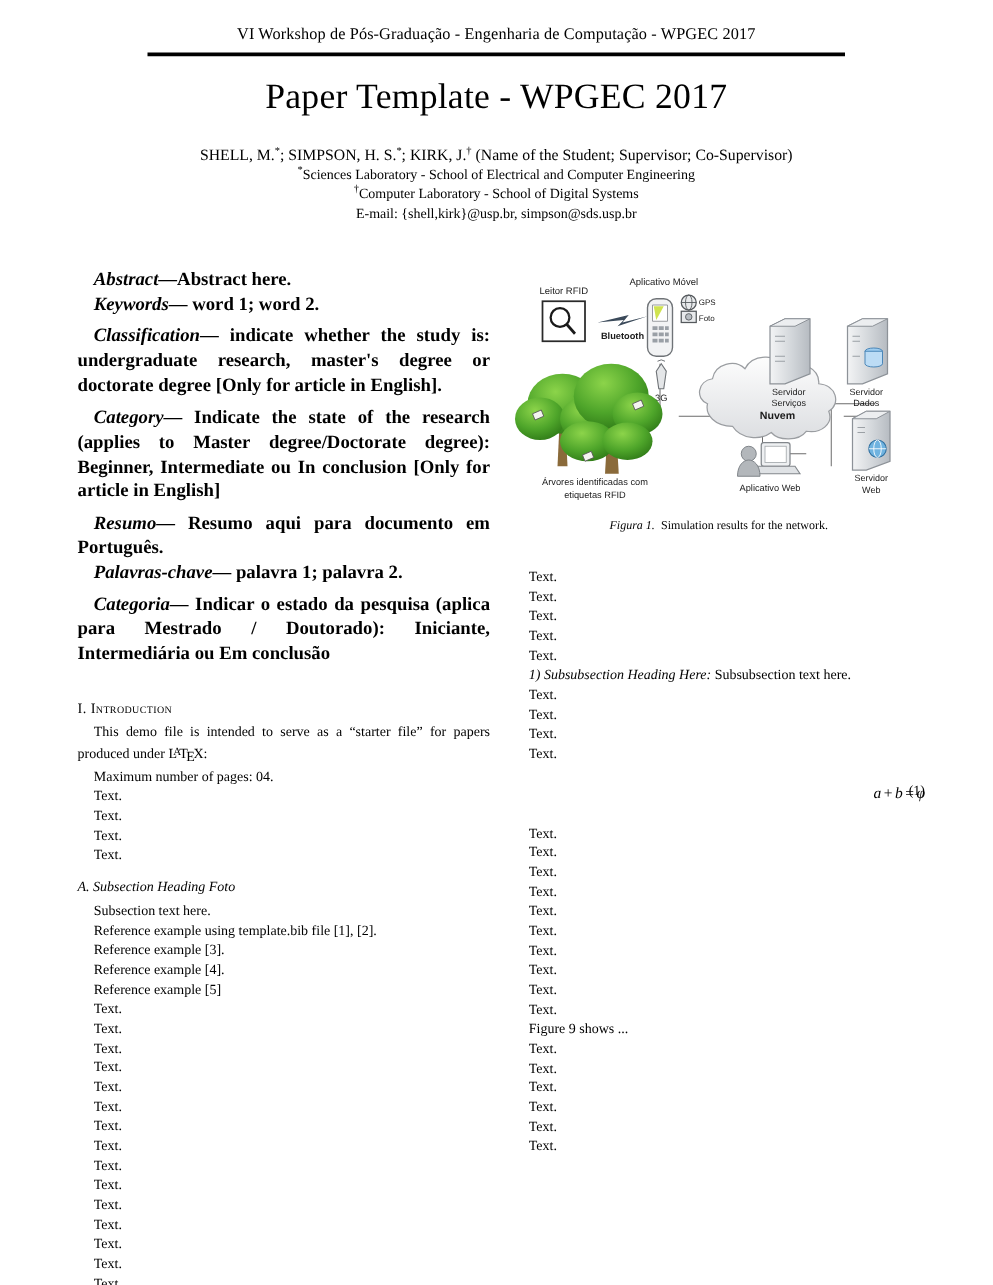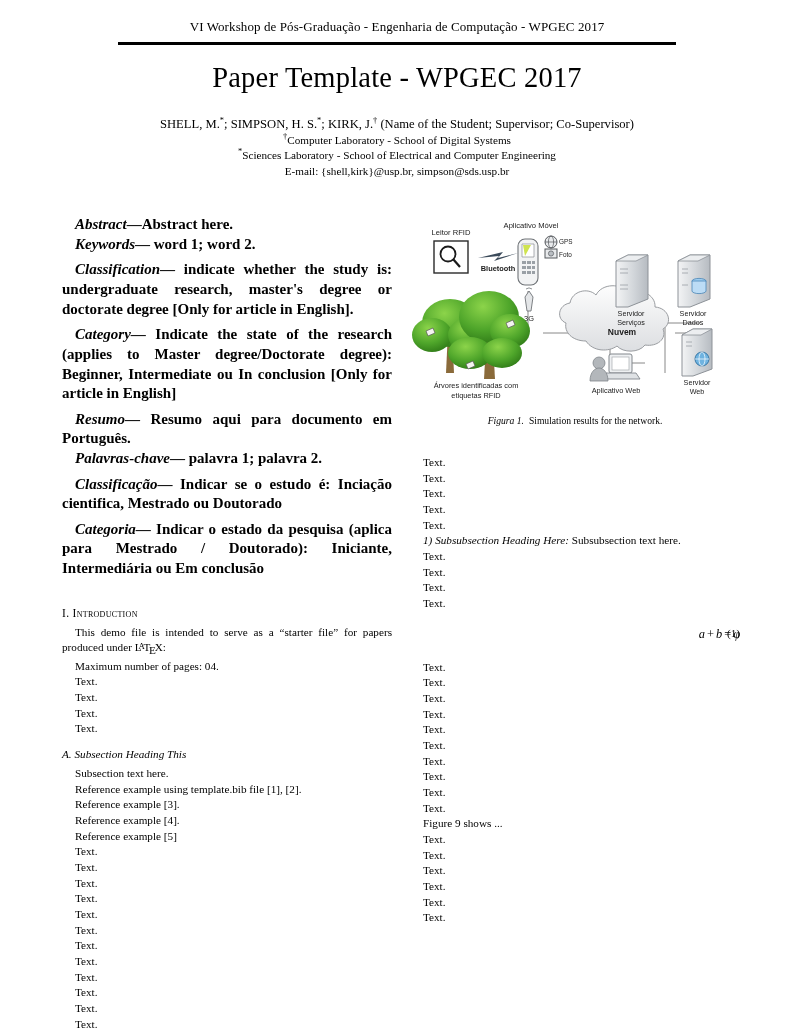--- a/index.html
+++ b/index.html
@@ -186,38 +186,37 @@
 
   <div class="runhead">VI Workshop de Pós-Graduação - Engenharia de Computação - WPGEC 2017</div>
   <div class="runrule"></div>
 
   <div class="titleblock">
     <h1 class="paper-title">Paper Template - WPGEC 2017</h1>
     <p class="authors">
       <span>SHELL, M.</span><sup class="mk">*</sup><span>; SIMPSON, H. S.</span><sup class="mk">*</sup><span>; KIRK, J.</span><sup class="mk">†</sup><span> (Name of the Student; Supervisor; Co-Supervisor)</span>
     </p>
     <p class="affil">
-      <sup class="mk">†</sup><span>Computer Laboratory - School of Digital Systems</span>
+      <sup class="mk">*</sup><span>Sciences Laboratory - School of Electrical and Computer Engineering</span>
     </p>
     <p class="affil">
-      <sup class="mk">*</sup><span>Sciences Laboratory - School of Electrical and Computer Engineering</span>
+      <sup class="mk">†</sup><span>Computer Laboratory - School of Digital Systems</span>
     </p>
     <p class="email">E-mail: {shell,kirk}@usp.br, simpson@sds.usp.br</p>
   </div>
 
   <div class="col col-left">
 
     <div class="abstract">
       <p class="tight"><i>Abstract</i><span>—Abstract here.</span></p>
       <p><i>Keywords</i><span>— word 1; word 2.</span></p>
       <p><i>Classification</i><span>— indicate whether the study is: undergraduate research, master's degree or doctorate degree [Only for article in English].</span></p>
       <p><i>Category</i><span>— Indicate the state of the research (applies to Master degree/Doctorate degree): Beginner, Intermediate ou In conclusion [Only for article in English]</span></p>
       <p class="tight"><i>Resumo</i><span>— Resumo aqui para documento em Português.</span></p>
       <p><i>Palavras-chave</i><span>— palavra 1; palavra 2.</span></p>
-      <p><i>Classificação</i><span>— Indicar se o estudo é: Inciação cientifica, Mestrado ou Doutorado</span></p>
       <p><i>Categoria</i><span>— Indicar o estado da pesquisa (aplica para Mestrado / Doutorado): Iniciante, Intermediária ou Em conclusão</span></p>
     </div>
 
     <div style="height:22px"></div>
 
     <div class="sec-title">
       <span class="numeral">I.</span>
       <span>Introduction</span>
     </div>
 
@@ -227,21 +226,21 @@
       <div>
         <p>Text.</p>
         <p>Text.</p>
         <p>Text.</p>
         <p>Text.</p>
       </div>
     </div>
 
     <div class="subsec-title">
       <span>A.</span>
-      <span>Subsection Heading This</span>
+      <span>Subsection Heading Foto</span>
     </div>
 
     <div class="body-txt">
       <p>Subsection text here.</p>
       <p>Reference example using template.bib file [1], [2].</p>
       <p>Reference example [3].</p>
       <p>Reference example [4].</p>
       <p>Reference example [5]</p>
       <p>Text.</p>
       <p>Text.</p>

